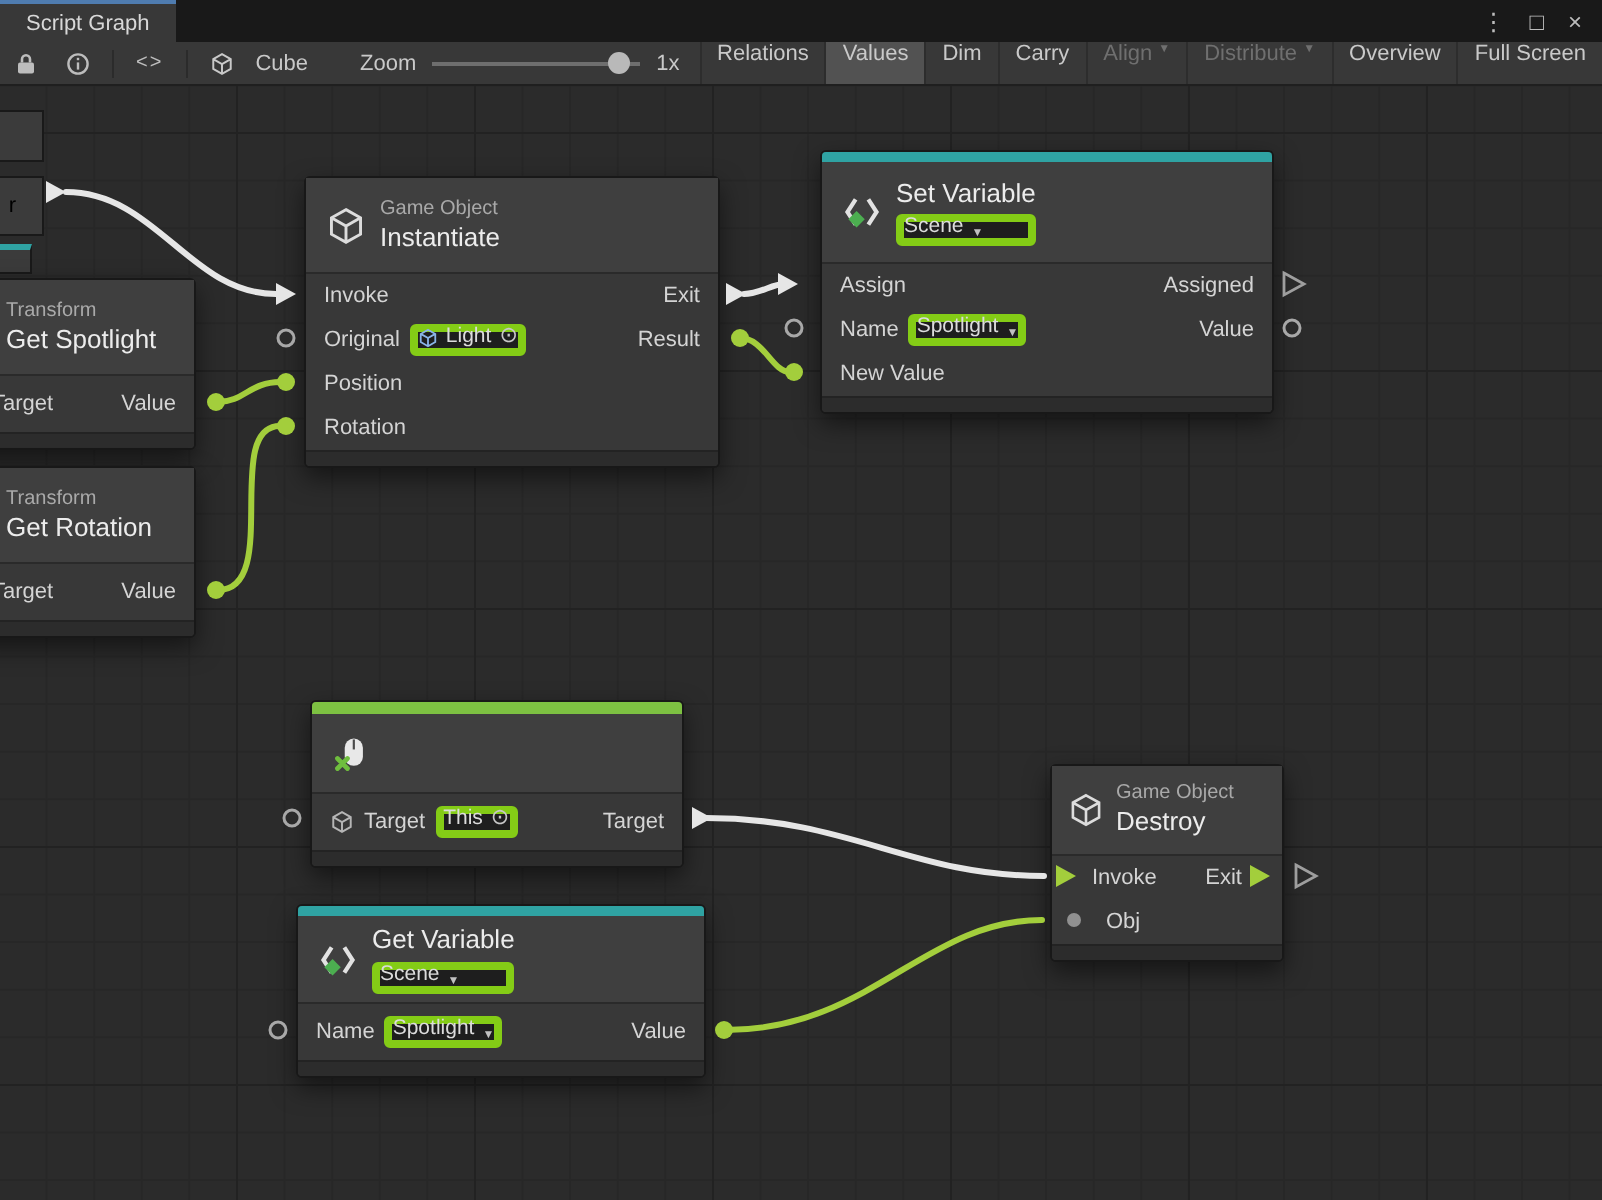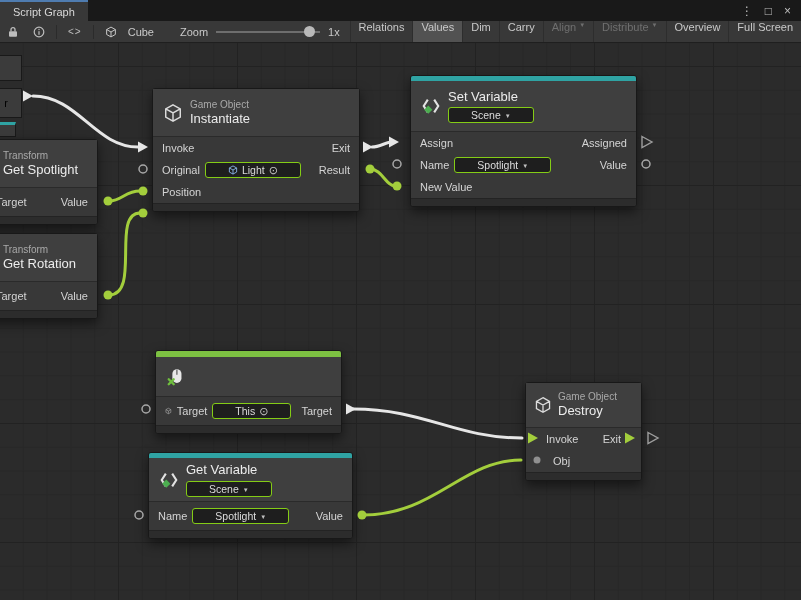--- a/index.html
+++ b/index.html
@@ -50,22 +50,22 @@
   .accent.green{background:#7dc142;height:6px}
   .node-header{background:#3f3f3f;border-bottom:1px solid #2a2a2a;display:flex;
         align-items:center;gap:7px;padding:0 10px}
   .titles{display:flex;flex-direction:column;justify-content:center;gap:1px}
   .cat{font-size:10px;color:#a9a9a9;line-height:1.1}
   .ttl{font-size:13px;color:#ececec;line-height:1.2}
   .row{height:22px;display:flex;align-items:center;padding:0 9px;gap:5px;font-size:11px}
   .lbl{white-space:nowrap}
   .spacer{flex:1}
   .node-footer{height:8px;background:#2c2c2c;border-top:1px solid #232323;border-radius:0 0 2px 2px}
-  .chip{display:inline-flex;align-items:center;gap:4px;background:#1e1e1e;border:1px solid #84cc16;
-        border-radius:3px;padding:0 22px;height:16px;font-size:10.5px;color:#dcdcdc;white-space:nowrap}
+  .chip{display:inline-flex;align-items:flex-end;gap:4px;background:#1e1e1e;border:4px solid #84cc16;
+        border-radius:3px;padding:0 0;height:16px;font-size:10.5px;color:#dcdcdc;white-space:nowrap}
   .chip .caret{font-size:6px;color:#c0c0c0}
   .picker{font-size:11px;color:#c8c8c8}
   .frag{position:absolute;background:#3b3b3b;border:1px solid #191919}
   .wires{position:absolute;left:0;top:0;pointer-events:none;z-index:10}
 </style>
 </head>
 <body>
 
 <div class="app">
 
@@ -205,20 +205,23 @@
               </svg>
             <span>Light</span>
             <span class="picker">⊙</span>
           </span>
           <span class="spacer"></span>
           <span class="lbl">Result</span>
         </div>
         <div class="row">
           <span class="lbl">Position</span>
         </div>
+        <div class="row">
+          <span class="lbl">Rotation</span>
+        </div>
       </div>
       <div class="node-footer"></div>
     </div>
 
     <div class="node" style="left:410px;top:32px;width:227px">
       <div class="accent teal"></div>
       <div class="node-header" style="height:51px">
         <svg width="20" height="20" viewBox="0 0 22 22">
           <path d="M7.5 4 L3 11 L7.5 18" fill="none" stroke="#e2e2e2" stroke-width="2.3"></path>
           <path d="M14.5 4 L19 11 L14.5 18" fill="none" stroke="#e2e2e2" stroke-width="2.3"></path>

